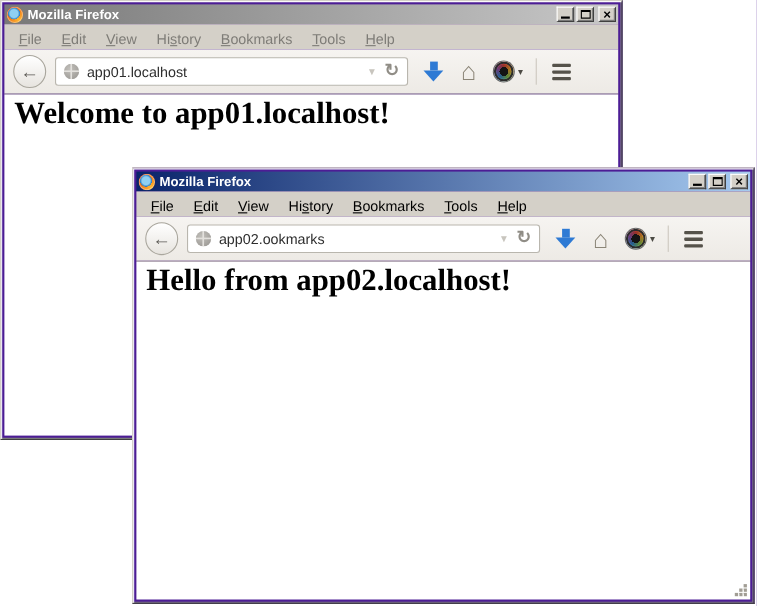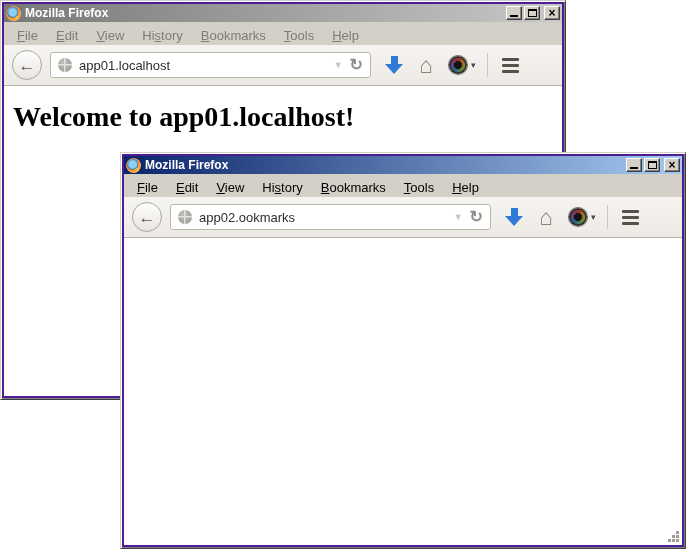--- a/index.html
+++ b/index.html
@@ -76,21 +76,21 @@
     box-shadow:inset 0 0 0 2px #2c2c2c, 0 0 0 1px #6a6a6a}
   .lens-dd{font-size:9px;color:#4c4a44;line-height:1}
   .sep{width:1px;height:24px;background:#ccc8bf;margin:0 4px}
   .burger{display:flex;flex-direction:column;gap:3px;padding:2px}
   .burger i{width:17px;height:3px;background:#55524a;border-radius:1px}
 
   
   .content{background:#ffffff;position:relative;overflow:hidden;
            height:calc(100% - 82px)}
   .content h1{font-family:"Liberation Serif",serif;font-size:28px;font-weight:bold;
-              color:#000;margin:15px 0 0 9px;white-space:nowrap}
+              color:#000;margin:2px 0 0 9px;white-space:nowrap}
 
   
   .grip{position:absolute;right:1px;bottom:1px;width:15px;height:15px}
   .grip i{position:absolute;width:3px;height:3px;background:#a19d94;
           box-shadow:1px 1px 0 #fdfdfc}
   .grip i:nth-child(1){right:2px;bottom:10px}
   .grip i:nth-child(2){right:2px;bottom:6px}
   .grip i:nth-child(3){right:6px;bottom:6px}
   .grip i:nth-child(4){right:2px;bottom:2px}
   .grip i:nth-child(5){right:6px;bottom:2px}
@@ -192,20 +192,21 @@
       <span class="lens-dd">▾</span>
     </span>
     <span class="sep"></span>
     <span class="burger">
         <i></i>
         <i></i>
         <i></i>
       </span>
   </div>
   <div class="content">
+    <h1>Hello from app02.localhost!</h1>
     <span class="grip">
         <i></i>
         <i></i>
         <i></i>
         <i></i>
         <i></i>
         <i></i>
       </span>
   </div>
 </div>

